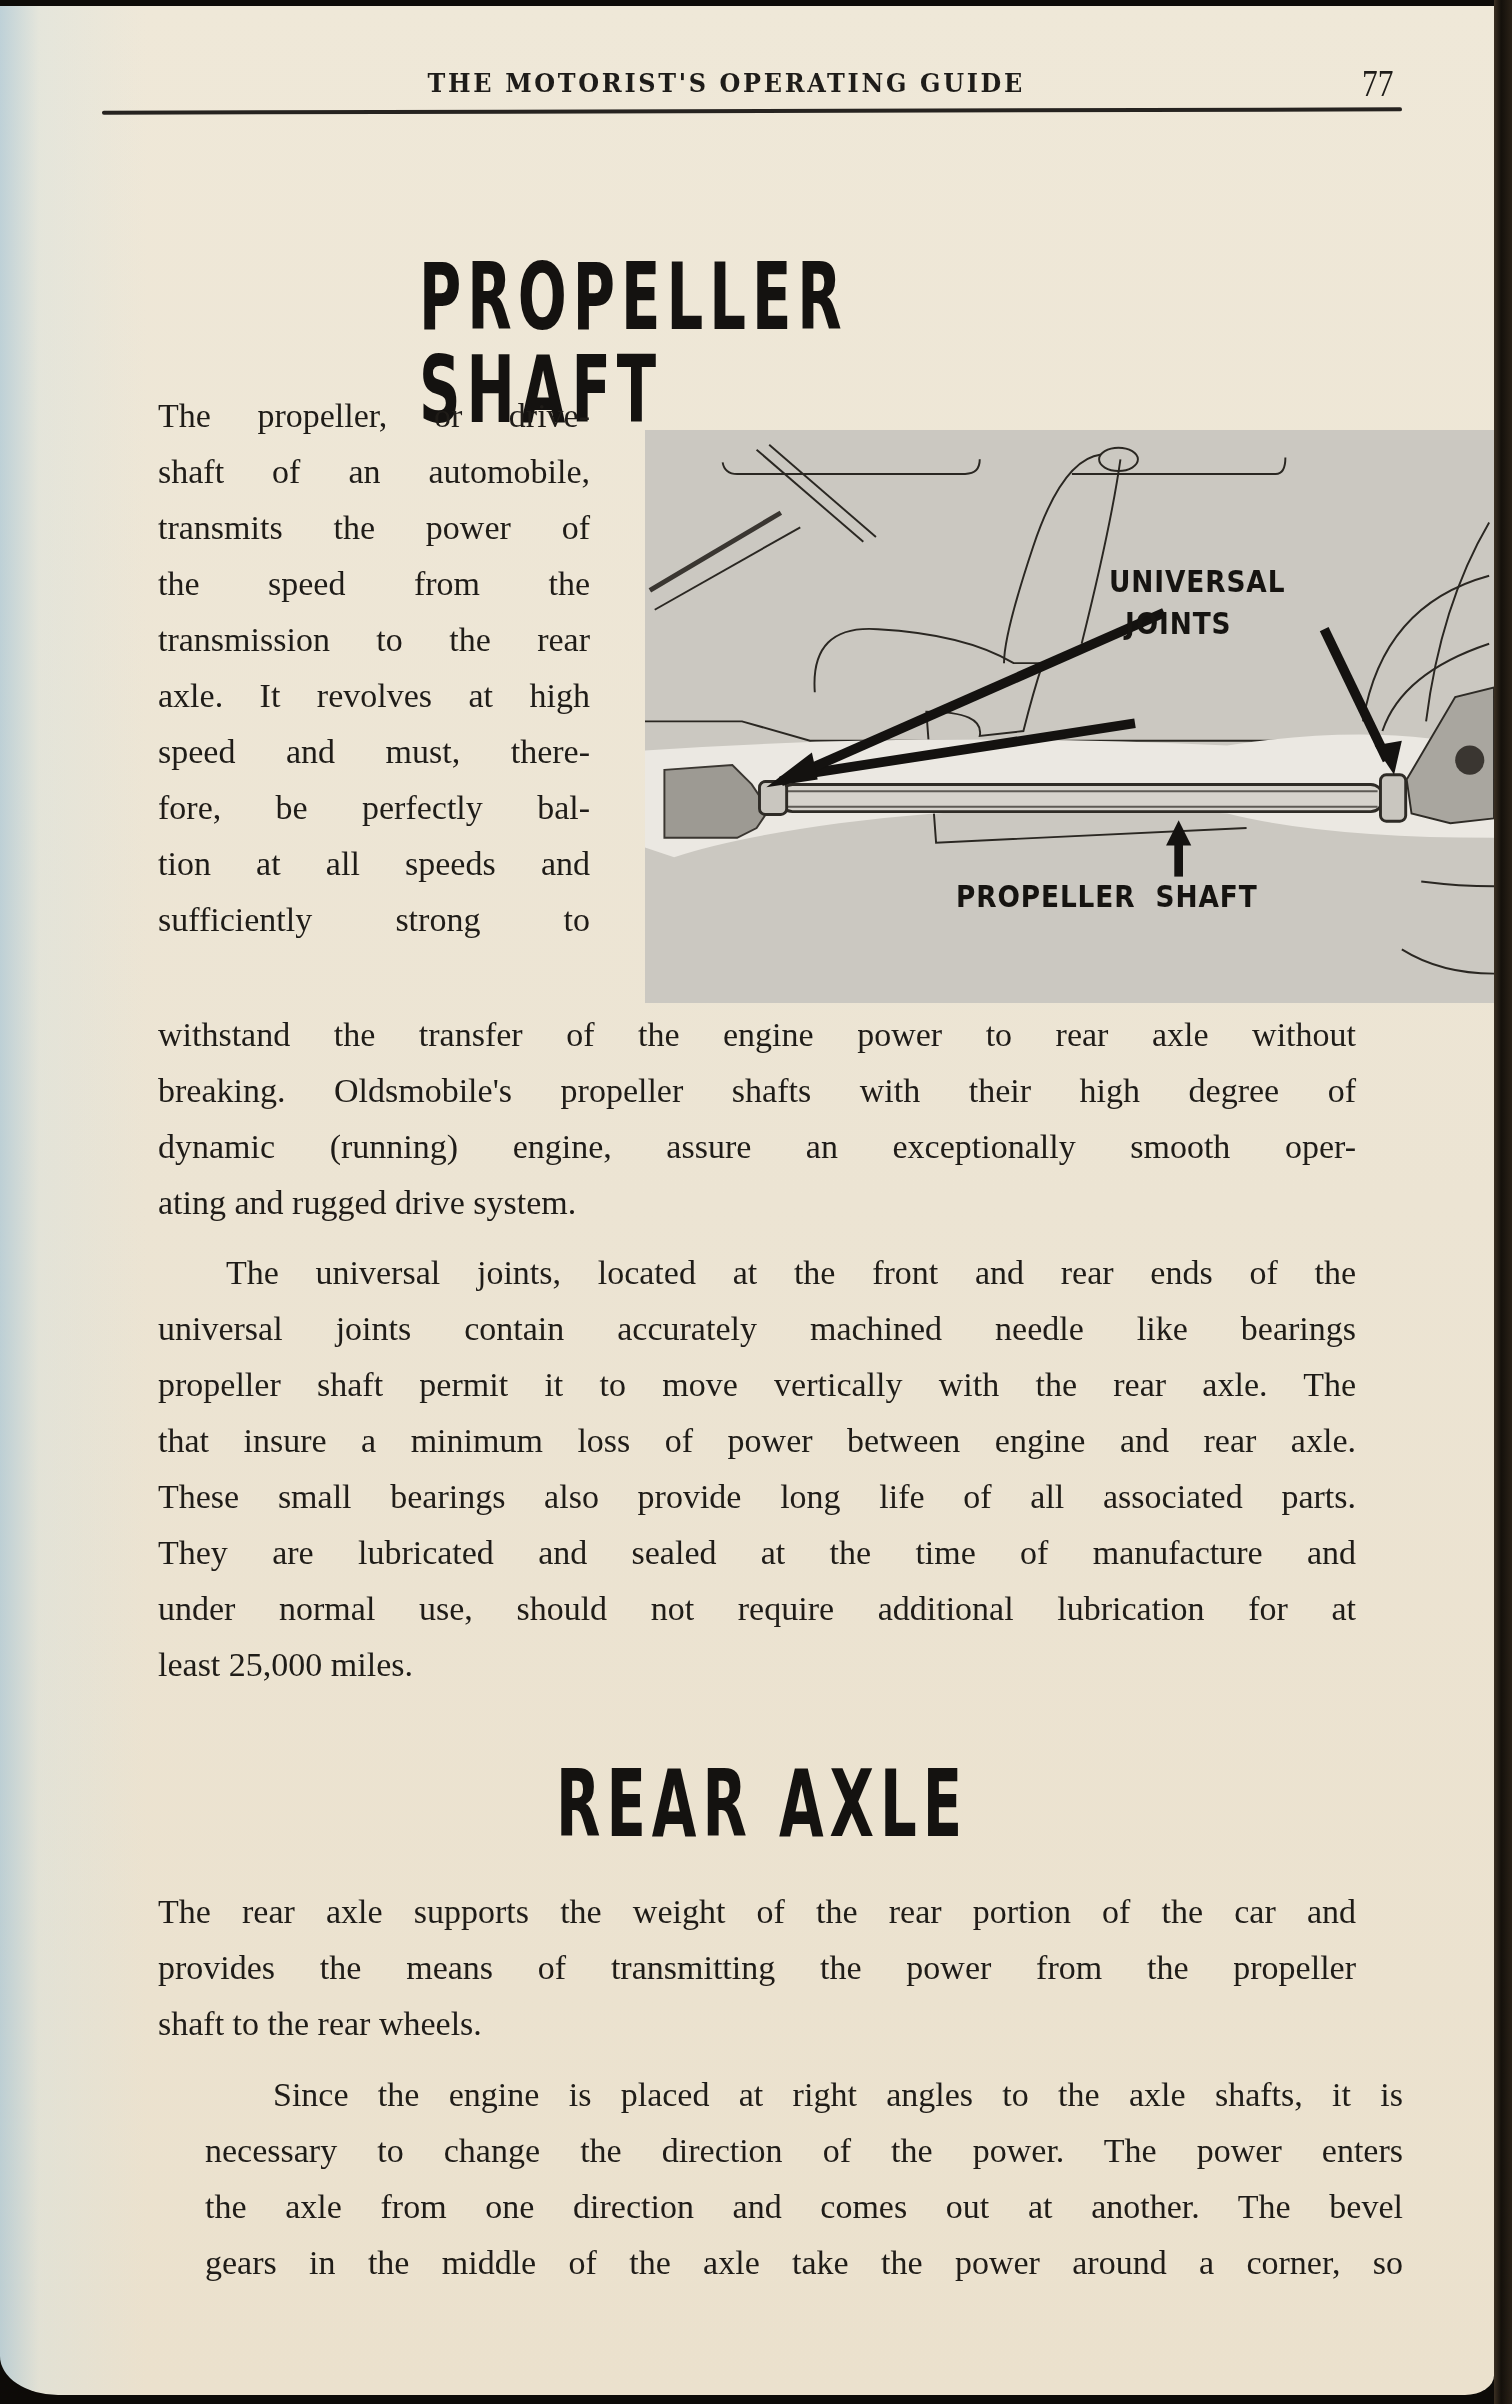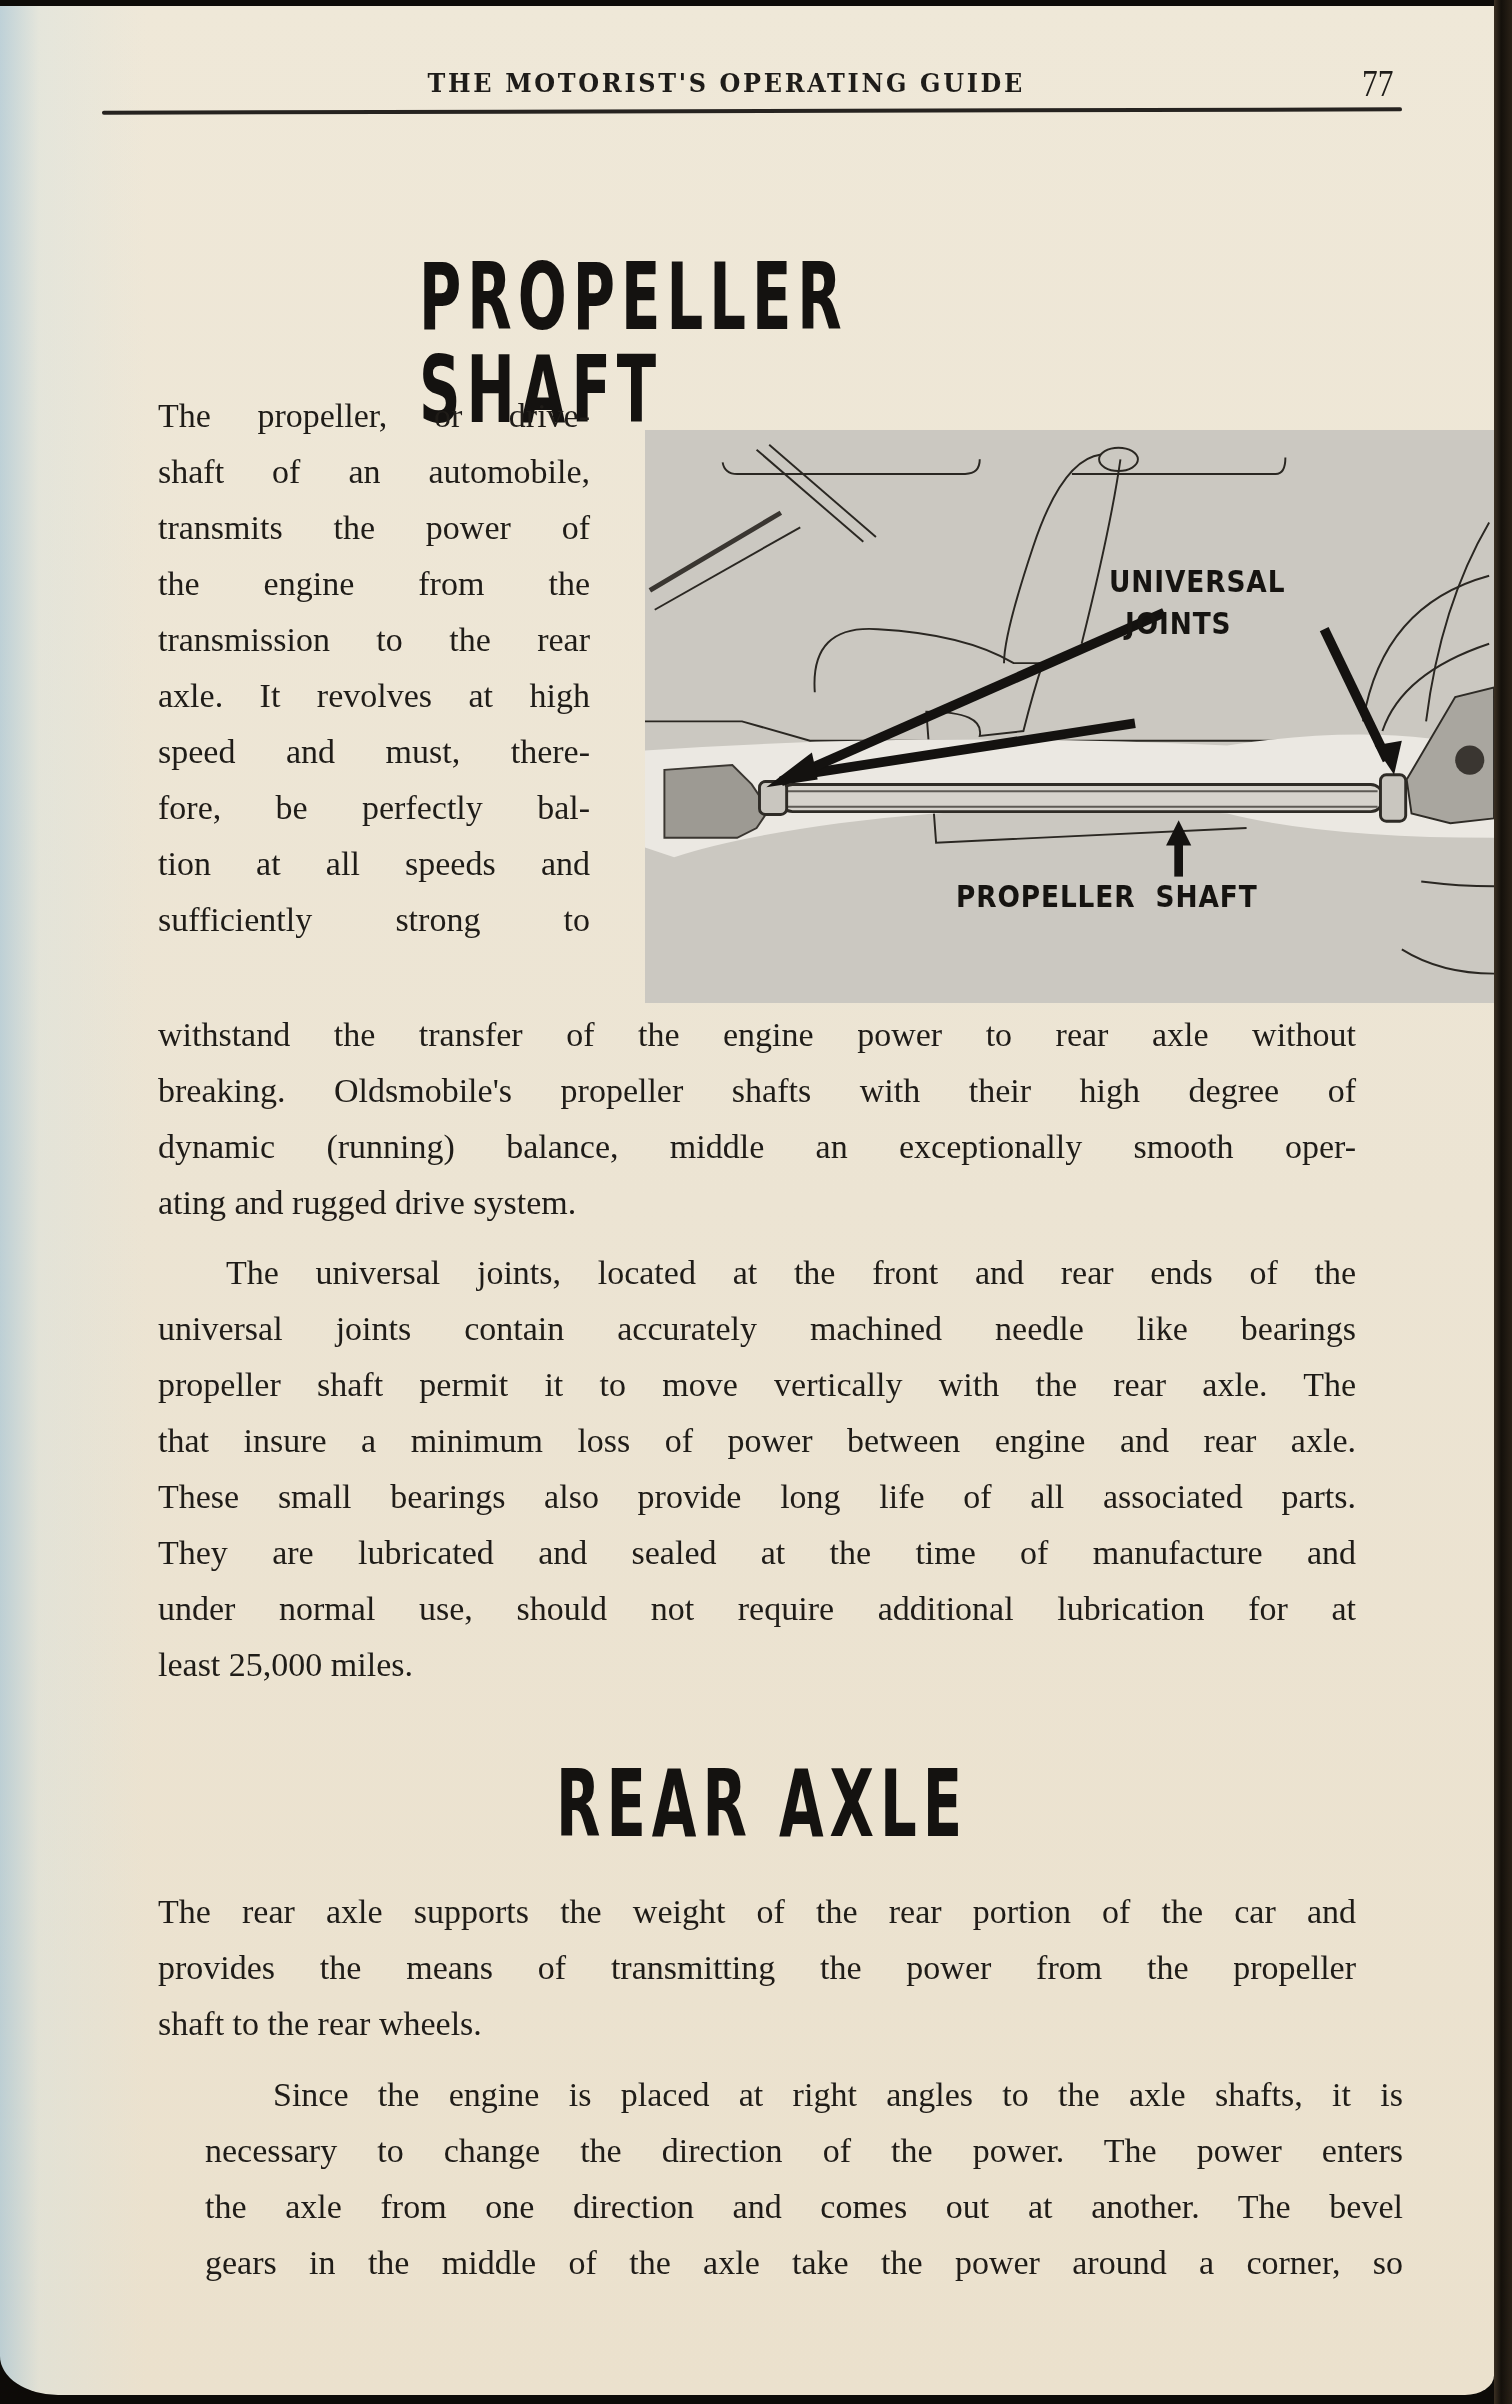--- a/index.html
+++ b/index.html
@@ -130,33 +130,33 @@
     </svg>
     <div class="lbl" style="left:464px;top:134px;">UNIVERSAL</div>
     <div class="lbl" style="left:480px;top:176px;">JOINTS</div>
     <div class="lbl" style="left:311px;top:449px;white-space:pre;">PROPELLER  SHAFT</div>
   </div>
 
   <div class="text col-left">
     <span class="ln">The propeller, or drive-</span>
     <span class="ln">shaft of an automobile,</span>
     <span class="ln">transmits the power of</span>
-    <span class="ln">the engine from the</span>
+    <span class="ln">the speed from the</span>
     <span class="ln">transmission to the rear</span>
     <span class="ln">axle. It revolves at high</span>
     <span class="ln">speed and must, there-</span>
     <span class="ln">fore, be perfectly bal-</span>
     <span class="ln">tion at all speeds and</span>
     <span class="ln">sufficiently strong to</span>
   </div>
 
   <div class="text full" style="top:1001px;">
     <span class="ln">withstand the transfer of the engine power to rear axle without</span>
     <span class="ln">breaking. Oldsmobile's propeller shafts with their high degree of</span>
-    <span class="ln">dynamic (running) balance, middle an exceptionally smooth oper-</span>
+    <span class="ln">dynamic (running) engine, assure an exceptionally smooth oper-</span>
     <span class="ln last">ating and rugged drive system.</span>
   </div>
 
   <div class="text full" style="top:1239px;">
     <span class="ln ind">The universal joints, located at the front and rear ends of the</span>
     <span class="ln">universal joints contain accurately machined needle like bearings</span>
     <span class="ln">propeller shaft permit it to move vertically with the rear axle. The</span>
     <span class="ln">that insure a minimum loss of power between engine and rear axle.</span>
     <span class="ln">These small bearings also provide long life of all associated parts.</span>
     <span class="ln">They are lubricated and sealed at the time of manufacture and</span>

